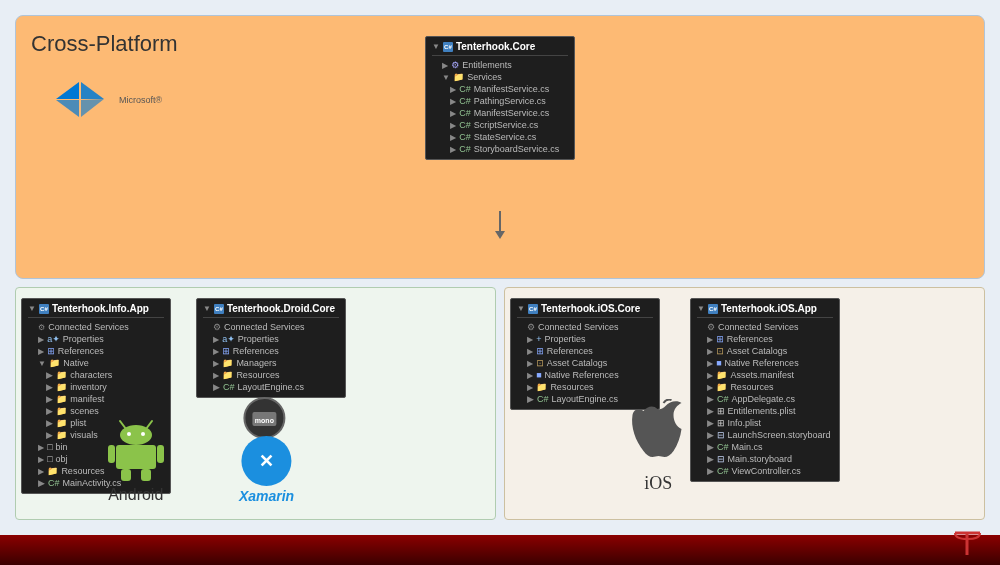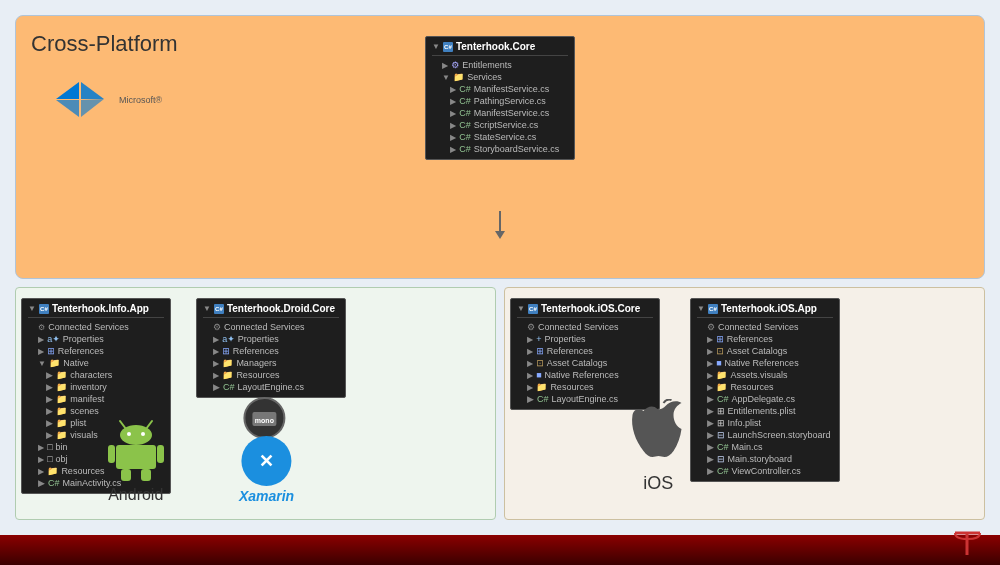--- a/index.html
+++ b/index.html
@@ -498,21 +498,21 @@
           <span>Asset Catalogs</span>
         </div>
         <div class="tree-item indent1">
           <span class="icon-tri">▶</span>
           <span class="icon-ref">■</span>
           <span>Native References</span>
         </div>
         <div class="tree-item indent1">
           <span class="icon-tri">▶</span>
           <span class="icon-folder">📁</span>
-          <span>Assets.visuals</span>
+          <span>Assets.manifest</span>
         </div>
         <div class="tree-item indent1">
           <span class="icon-tri">▶</span>
           <span class="icon-folder">📁</span>
           <span>Resources</span>
         </div>
         <div class="tree-item indent1">
           <span style="color:#888">▶</span>
           <span class="icon-cs">C#</span>
           <span>AppDelegate.cs</span>
@@ -542,21 +542,21 @@
           <span style="color:#c0d0f0">⊟</span>
           <span>Main.storyboard</span>
         </div>
         <div class="tree-item indent1">
           <span style="color:#888">▶</span>
           <span class="icon-cs">C#</span>
           <span>ViewController.cs</span>
         </div>
       </div>
 
-      <div style="position:absolute;bottom:25px;left:32%;transform:translateX(-50%);">
+      <div style="position:absolute;bottom:25px;left:32%;transform:translateX(-50%);font-family:Liberation Serif, serif;">
         <svg width="65" height="70" viewBox="0 0 65 70">
           <path d="M32 10 C28 6 22 7 18 12 C14 8 8 10 7 16 C5 28 10 42 18 52 C21 56 24 58 27 58 C29 58 31 57 33 57 C35 57 37 58 39 58 C42 58 45 56 48 52 C52 46 55 38 56 30 C51 28 48 22 48 16 C48 10 52 6 56 4 C52 1 44 2 40 7 C38 9 35 11 32 10 Z" fill="#555"></path>
           <path d="M38 4 C40 1 43 0 46 1" fill="none" stroke="#555" stroke-width="2"></path>
         </svg>
         <div style="font-size:18px;color:#333;text-align:center;">iOS</div>
       </div>
 
     </div>
   </div>
 

